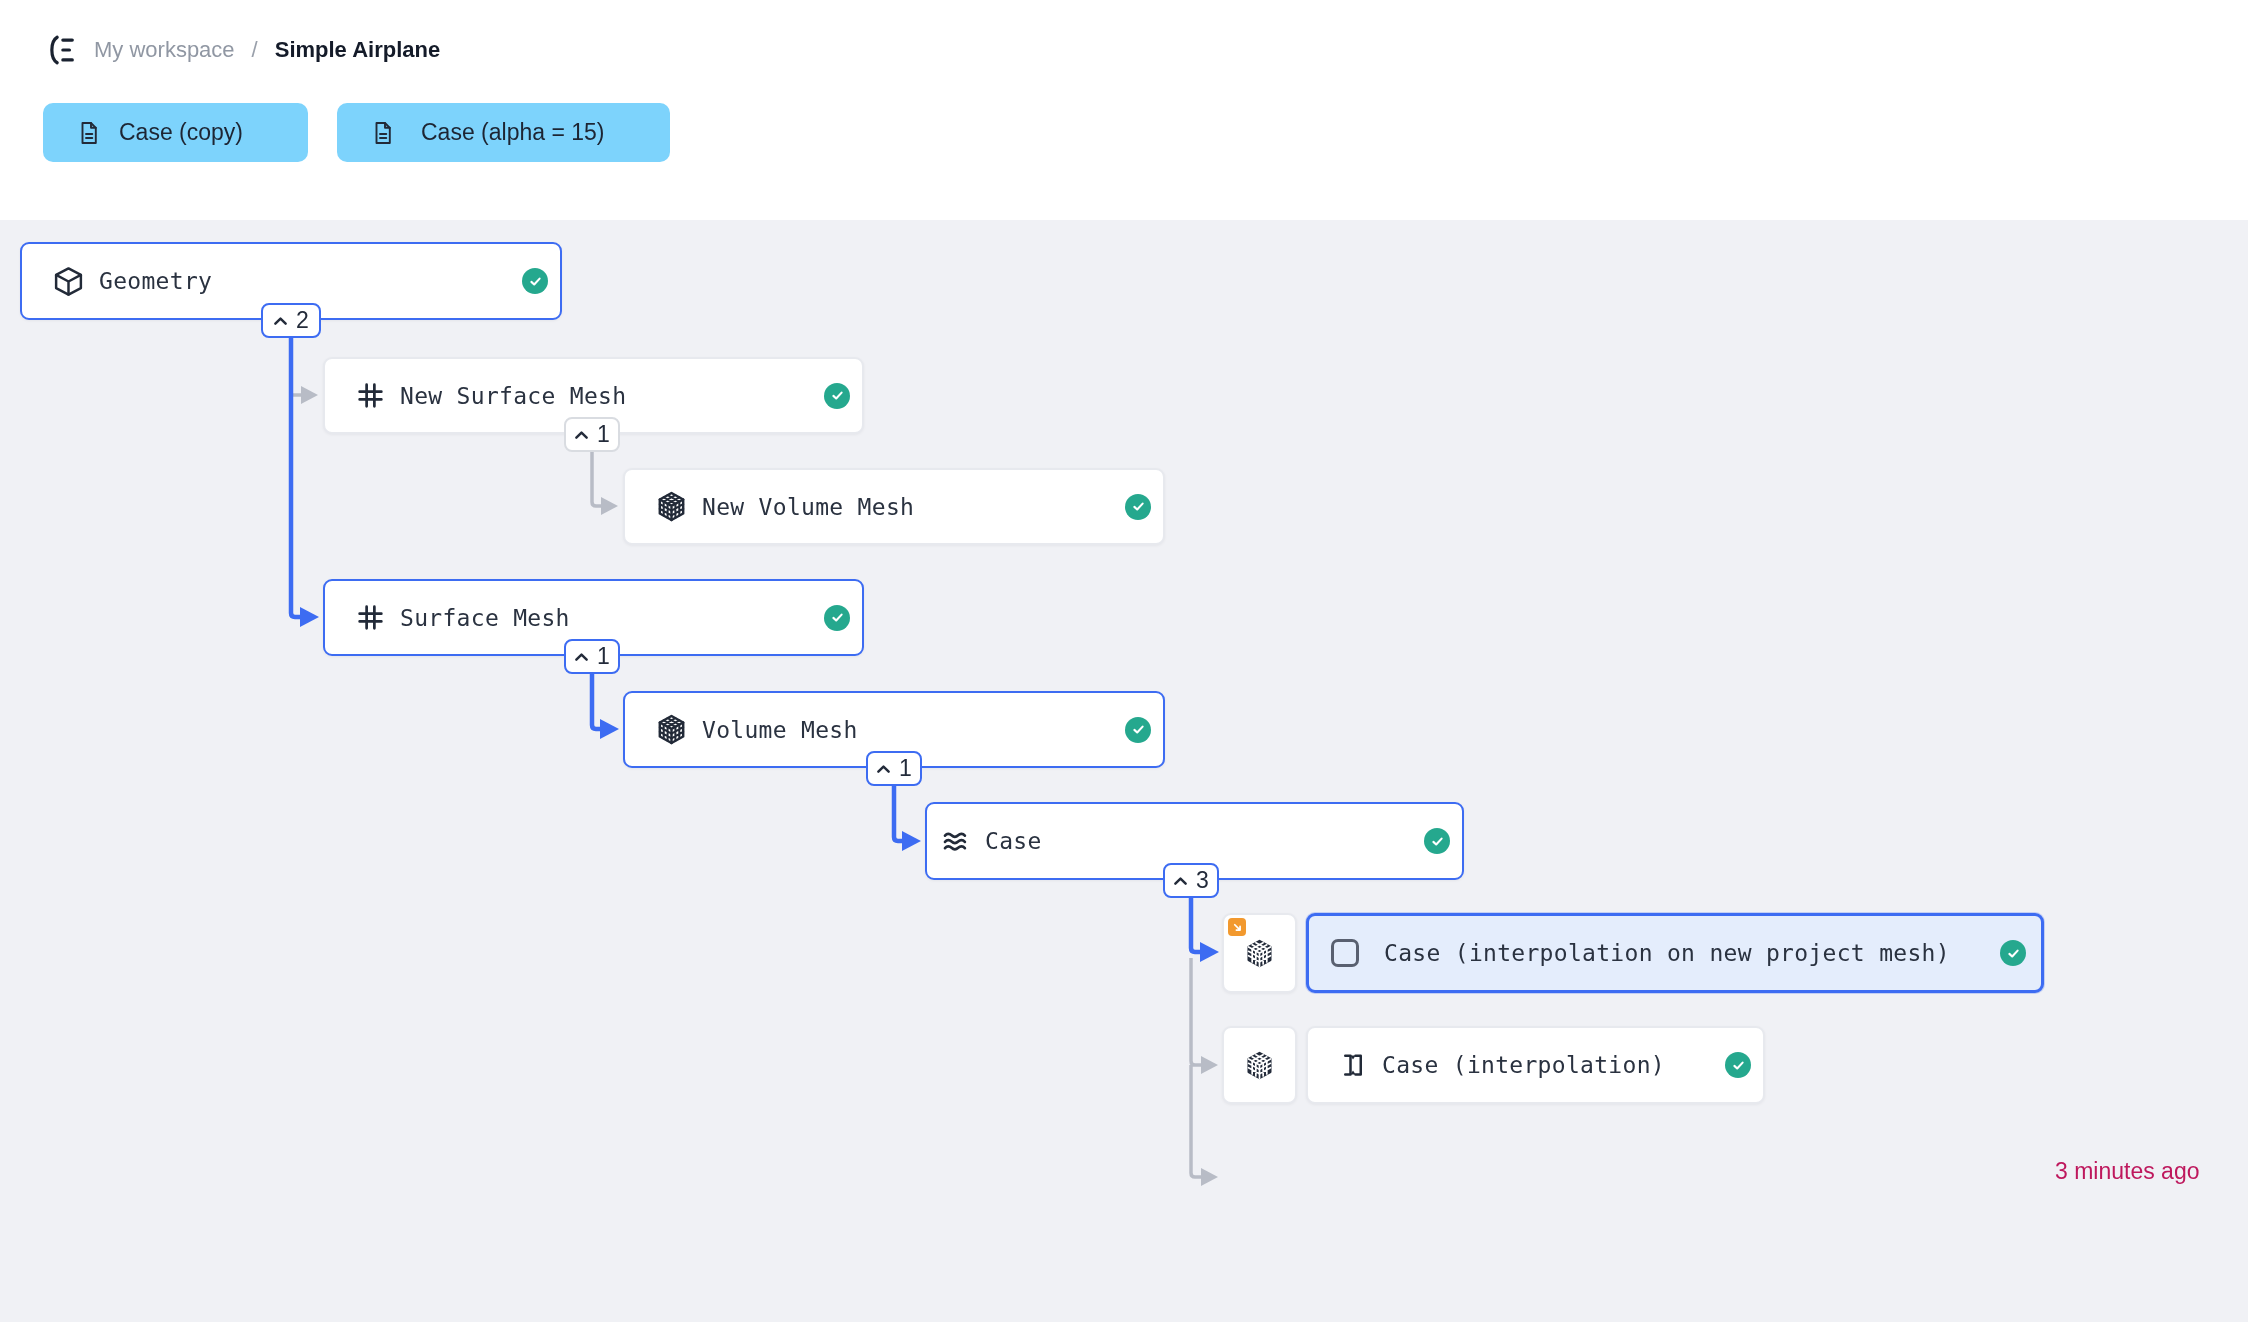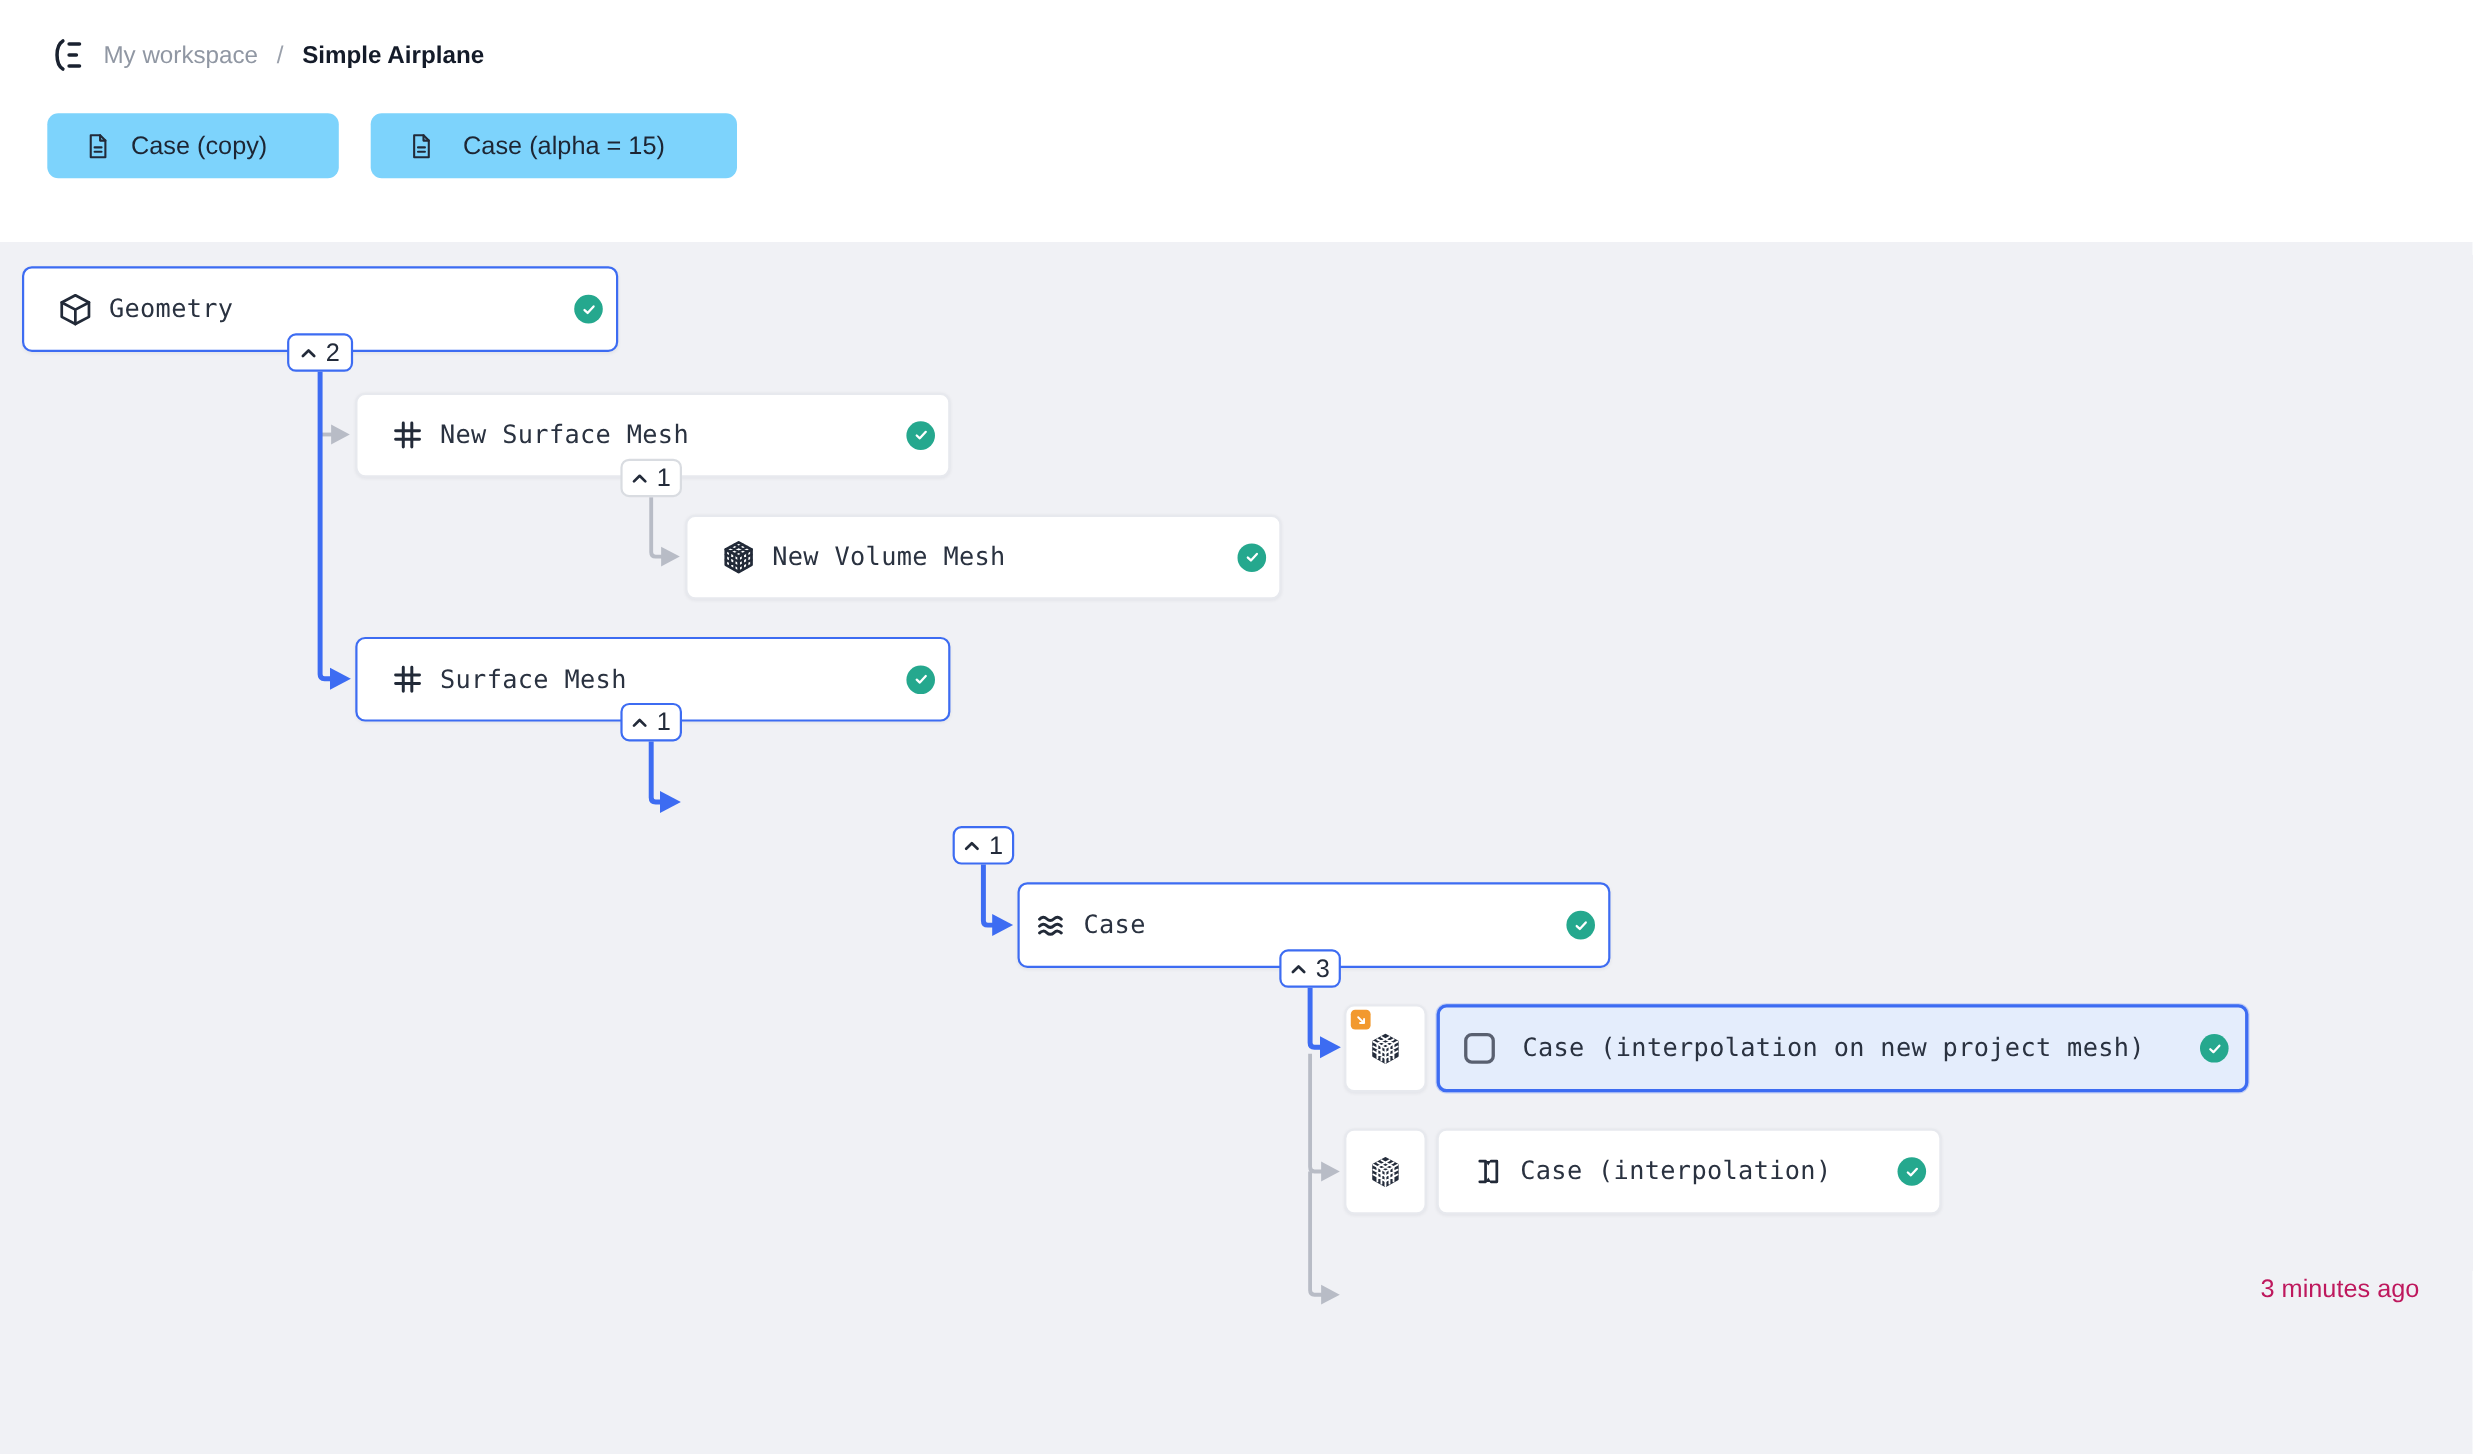--- a/index.html
+++ b/index.html
@@ -187,20 +187,37 @@
           </svg>
       </span>
     </div>
     <div class="collapse accent" style="left:564px;top:419px;width:56px;">
       <svg width="15" height="10" viewBox="0 0 16 10" fill="none">
           <polyline points="2.5 7.8 8 2.4 13.5 7.8" stroke="#232b3a" stroke-width="2.6" stroke-linecap="round" stroke-linejoin="round"></polyline>
         </svg>
       <span class="collapse-num">1</span>
     </div>
 
+    <div class="node accent" style="left:623px;top:471px;width:542px;height:77px;">
+      <span class="node-icon">
+        <svg width="33" height="33" viewBox="0 0 24 24" fill="none" stroke="#222a38" stroke-width="1.5" stroke-linejoin="round" stroke-linecap="round">
+          <path d="M12 2.2 L20.5 6.9 V17.1 L12 21.8 L3.5 17.1 V6.9 Z" stroke-width="1.8"></path>
+          <path d="M3.5 6.9 L12 11.6 L20.5 6.9 M12 11.6 V21.8" stroke-width="1.8"></path>
+          <path d="M6.3 5.3 L14.8 10 M9.2 3.7 L17.7 8.4 M17.7 5.3 L9.2 10 M14.8 3.7 L6.3 8.4"></path>
+          <path d="M3.5 10.3 L12 15 M3.5 13.7 L12 18.4 M6.33 8.5 V18.6 M9.17 10.05 V20.15"></path>
+          <path d="M20.5 10.3 L12 15 M20.5 13.7 L12 18.4 M17.67 8.5 V18.6 M14.83 10.05 V20.15"></path>
+        </svg>
+      </span>
+      <span class="node-label">Volume Mesh</span>
+      <span class="check">
+        <svg width="15" height="15" viewBox="0 0 16 16" fill="none">
+            <polyline points="3.6 8.4 6.6 11.2 12.4 4.9" stroke="#fff" stroke-width="2.2" stroke-linecap="round" stroke-linejoin="round"></polyline>
+          </svg>
+      </span>
+    </div>
     <div class="collapse accent" style="left:866px;top:531px;width:56px;">
       <svg width="15" height="10" viewBox="0 0 16 10" fill="none">
           <polyline points="2.5 7.8 8 2.4 13.5 7.8" stroke="#232b3a" stroke-width="2.6" stroke-linecap="round" stroke-linejoin="round"></polyline>
         </svg>
       <span class="collapse-num">1</span>
     </div>
 
     <div class="node accent" style="left:925px;top:582px;width:539px;height:78px;padding-left:12px;">
       <span class="node-icon">
         <svg width="32" height="32" viewBox="0 0 24 24" fill="none" stroke="#222a38" stroke-width="2" stroke-linecap="round">

